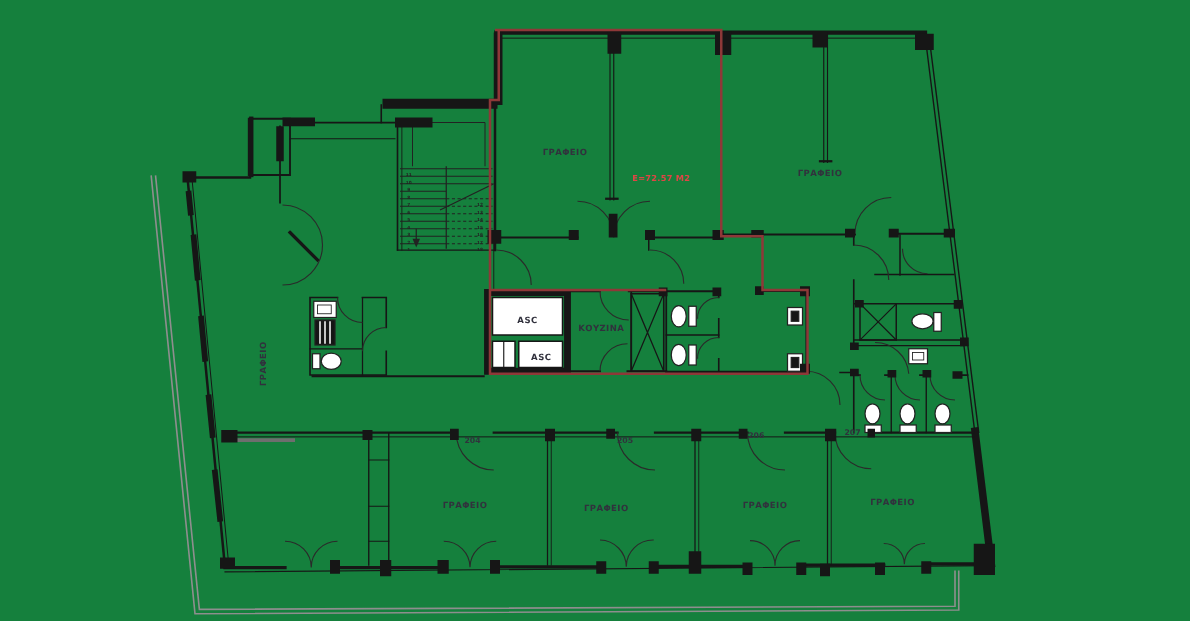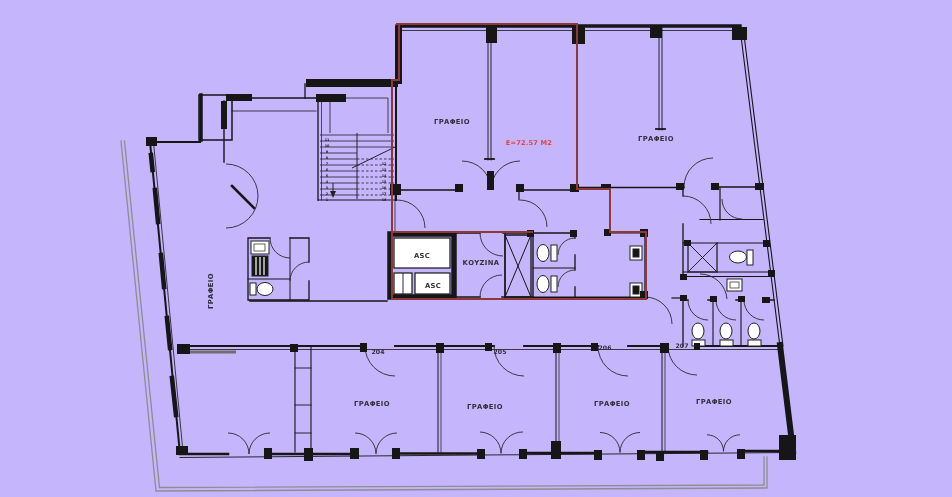--- a/index.html
+++ b/index.html
@@ -1,17 +1,17 @@
 <!DOCTYPE html>
 <html><head>
 <meta charset="utf-8">
 <title>Floor plan</title>
 <style>
   html,body{margin:0;padding:0;background:#ffffff;}
-  .plan{position:relative;width:952px;height:497px;background:#c4b5fd;overflow:hidden;}
+  .plan{position:relative;width:952px;height:497px;background:#15803d;overflow:hidden;}
   svg{position:absolute;left:0;top:0;}
   text{font-family:"DejaVu Sans","Liberation Sans",sans-serif;}
   .lbl{font-size:6.8px;font-weight:bold;fill:#31313d;letter-spacing:.35px;text-anchor:middle;}
   .num{font-size:6.2px;font-weight:bold;fill:#31313d;text-anchor:middle;}
   .area{font-size:6.6px;font-weight:bold;text-anchor:middle;letter-spacing:.2px;}
   .stairnum{font-size:3.4px;font-weight:bold;fill:#222;text-anchor:middle;}
 </style>
 </head>
 <body>
 

